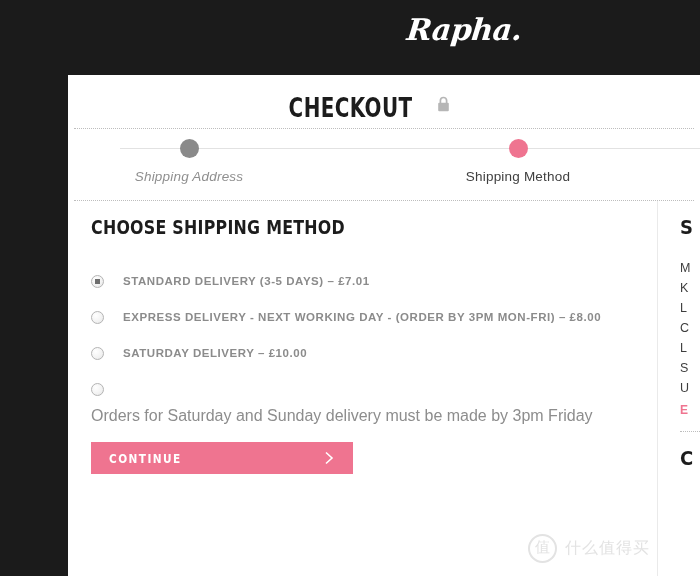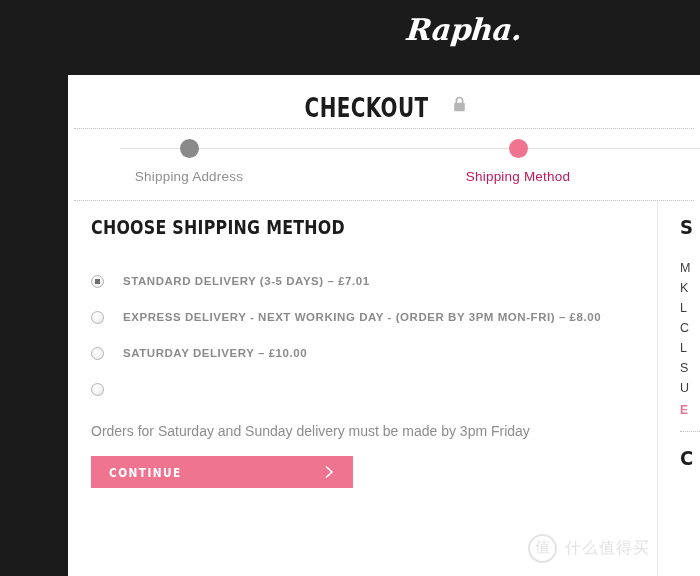--- a/index.html
+++ b/index.html
@@ -44,21 +44,20 @@
     background: #ffffff;
   }
 
   
   #checkout-title-row {
     position: absolute;
     left: 0; top: 17px;
     width: 589px;
     text-align: center;
     white-space: nowrap;
-    padding-left: 16px;
   }
   #page-title {
     display: inline-block;
     font-family: "DejaVu Sans Condensed", "Liberation Sans Narrow", "Liberation Sans", sans-serif;
     font-weight: bold;
     font-size: 27px;
     letter-spacing: 0.5px;
     color: #1c1c1c;
     transform: scaleX(0.82);
     transform-origin: center;
@@ -90,36 +89,36 @@
     left: 52px; top: 11px;
     width: 580px; height: 1px;
     background: #e2e2e2;
   }
   .step {
     position: absolute;
     top: 0;
     text-align: center;
     width: 180px;
   }
-  #step-shipping-address { left: 31px; }
+  #step-shipping-address { left: 31px; font-style: italic; }
   #step-shipping-method  { left: 360px; }
   .step-dot {
     width: 19px; height: 19px;
     border-radius: 50%;
     margin: 2px auto 0 auto;
   }
   .step-dot.done   { background: #8a8a8a; }
   .step-dot.active { background: #ef7490; }
   .step-label {
     margin-top: 11px;
     font-size: 13.5px;
     letter-spacing: 0.2px;
   }
   .step-label.done   { color: #8f8f8f; }
-  .step-label.active { color: #be185d; }
+  .step-label.active { color: #404040; }
 
   
   #rule-under-steps { left: 6px; top: 125px; width: 620px; }
 
   
   #column-divider {
     position: absolute;
     left: 589px; top: 126px;
     width: 1px; height: 375px;
     background: #eaeaea;
@@ -174,22 +173,21 @@
   .option-label {
     margin-left: 19px;
     font-size: 11.5px;
     font-weight: bold;
     letter-spacing: 0.55px;
     color: #8b8b8b;
     white-space: nowrap;
   }
 
   #delivery-note {
-    margin-top: 16px;
-    font-size: 14px;
+    font-size: 16px;
     color: #8d8d8d;
   }
 
   #continue-button {
     margin-top: 17px;
     width: 262px; height: 32px;
     background: #ef7490;
     display: flex;
     align-items: center;
     justify-content: space-between;

